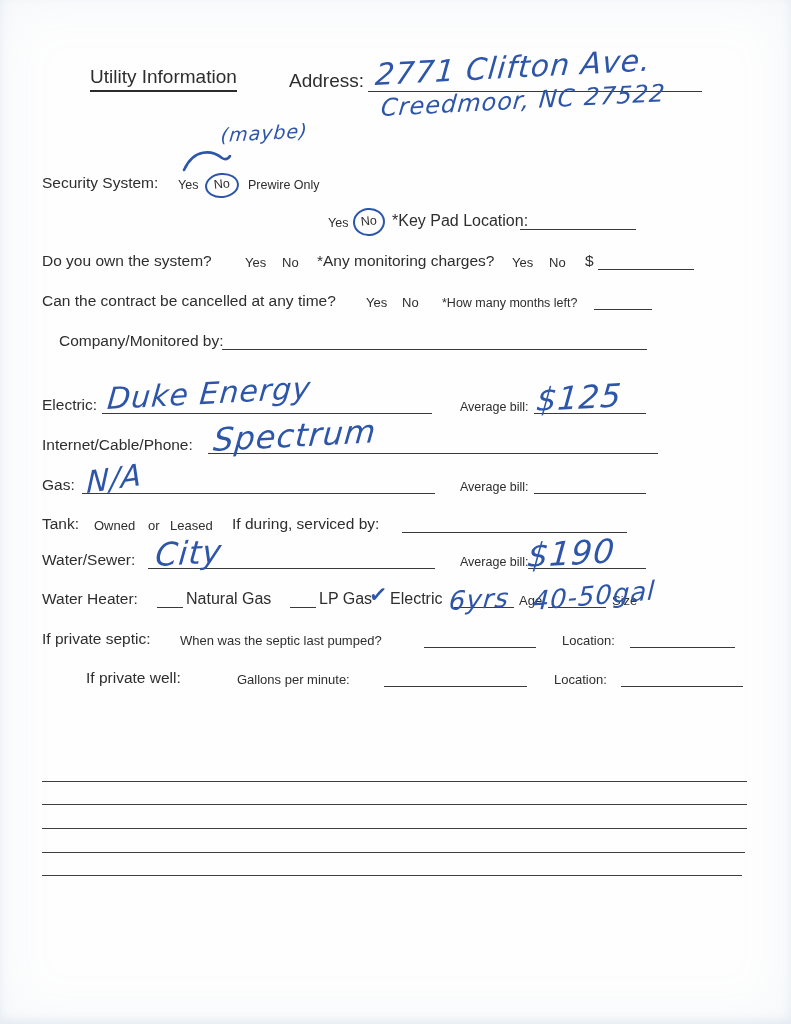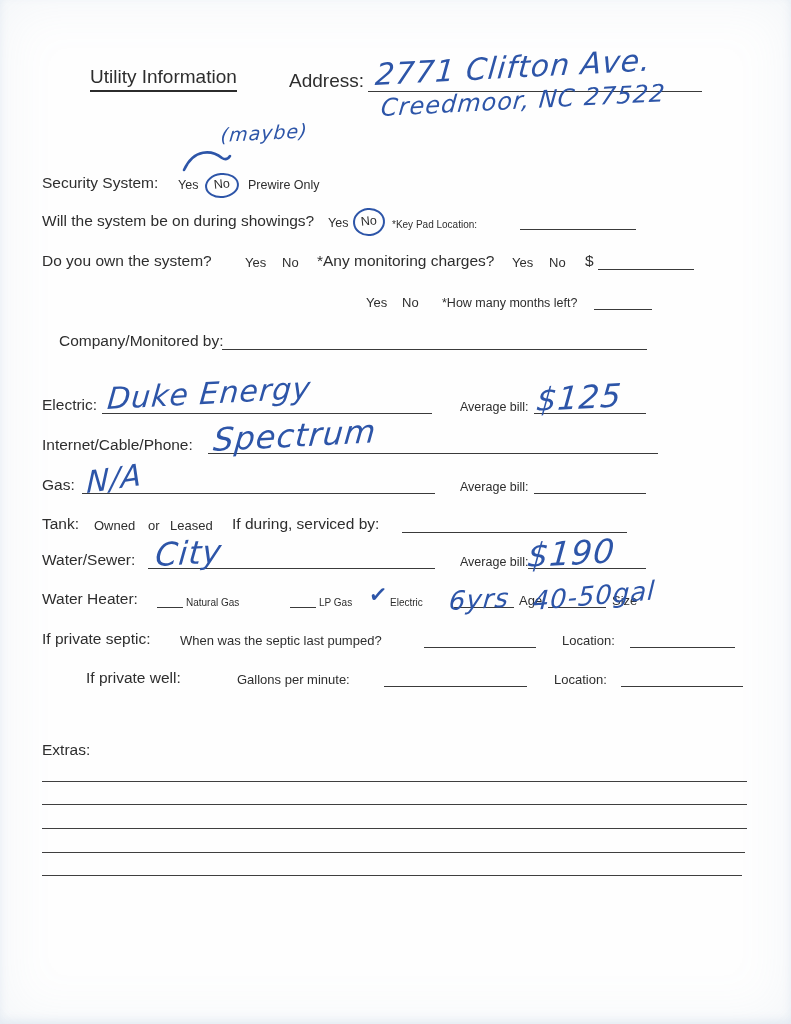--- a/index.html
+++ b/index.html
@@ -6,21 +6,21 @@
   html,body{margin:0;padding:0;background:#e9ecef;}
   .page{
     position:relative; width:791px; height:1024px; margin:0 auto;
     background:#fefefe; overflow:hidden;
     font-family:"Liberation Sans",sans-serif; color:var(--print);
     box-shadow:inset 0 0 55px rgba(140,170,200,.10), inset 0 -4px 10px rgba(150,180,210,.18);
   }
   .row{position:absolute; left:42px; right:0; height:24px;}
   .row > *{position:absolute; bottom:0; white-space:nowrap;}
   .p {font-size:15.5px;}
-  .s14{font-size:10px;}
+  .s14{font-size:16px;}
   .s13{font-size:13px;}
   .sm {font-size:12.5px;}
   .blank{border-bottom:1.6px solid #3a3a3a; height:18px;}
   .hw{
     font-family:"DejaVu Sans",sans-serif; font-style:italic; color:var(--ink);
     letter-spacing:1px; transform:rotate(-3deg) skewX(-8deg); transform-origin:left bottom;
     z-index:3; line-height:1;
   }
   .circ{
     border:2.2px solid var(--ink); border-radius:50%;
@@ -57,39 +57,39 @@
     <span class="sm" style="left:206px;">Prewire Only</span>
     <div class="maybe-wrap" style="left:178px; top:-42px;">
       <svg width="60" height="40" viewBox="0 0 60 40">
         <path d="M6 36 C 16 14, 34 16, 44 24 C 47 26, 50 25, 52 22" fill="none" stroke="#2d55a8" stroke-width="2.6" stroke-linecap="round"></path>
       </svg>
       <span class="hw maybe-text">(maybe)</span>
     </div>
   </div>
 
   <div class="row" style="top:206px;">
-    <span class="p" style="left:0;">Will the system be on during showings?</span>
     <span class="sm" style="left:286px;">Yes</span>
     <span class="circ" style="left:311px; padding:4px 6px 6px;">No</span>
     <span class="s14" style="left:350px;">*Key Pad Location:</span>
     <span class="blank" style="left:478px; width:116px;"></span>
   </div>
 
   <div class="row" style="top:246px;">
     <span class="p" style="left:0;">Do you own the system?</span>
     <span class="s13" style="left:203px;">Yes</span>
     <span class="s13" style="left:240px;">No</span>
     <span class="p" style="left:275px;">*Any monitoring charges?</span>
     <span class="s13" style="left:470px;">Yes</span>
     <span class="s13" style="left:507px;">No</span>
     <span class="p" style="left:543px;">$</span>
     <span class="blank" style="left:556px; width:96px;"></span>
   </div>
 
   <div class="row" style="top:286px;">
+    <span class="p" style="left:0;">Can the contract be cancelled at any time?</span>
     <span class="s13" style="left:324px;">Yes</span>
     <span class="s13" style="left:360px;">No</span>
     <span class="sm" style="left:400px;text-align:center;">*How many months left?</span>
     <span class="blank" style="left:552px; width:58px;"></span>
   </div>
 
   <div class="row" style="top:326px;">
     <span class="p" style="left:17px;">Company/Monitored by:</span>
     <span class="blank" style="left:180px; width:425px;"></span>
   </div>
@@ -160,22 +160,19 @@
   </div>
 
   <div class="row" style="top:663px;margin-left:44px;">
     <span class="p" style="left:0;">If private well:</span>
     <span class="s13" style="left:151px;">Gallons per minute:</span>
     <span class="blank" style="left:298px; width:143px;"></span>
     <span class="s13" style="left:468px;">Location:</span>
     <span class="blank" style="left:535px; width:122px;"></span>
   </div>
 
-  <div class="row" style="top:735px;">
-    <span class="p" style="left:0;">Extras:</span>
-  </div>
   <div class="xline" style="top:781px; width:705px;"></div>
   <div class="xline" style="top:804px; width:705px;"></div>
   <div class="xline" style="top:828px; width:705px;"></div>
   <div class="xline" style="top:852px; width:703px;"></div>
   <div class="xline" style="top:875px; width:700px;"></div>
 
 </div>
 
 </body></html>

